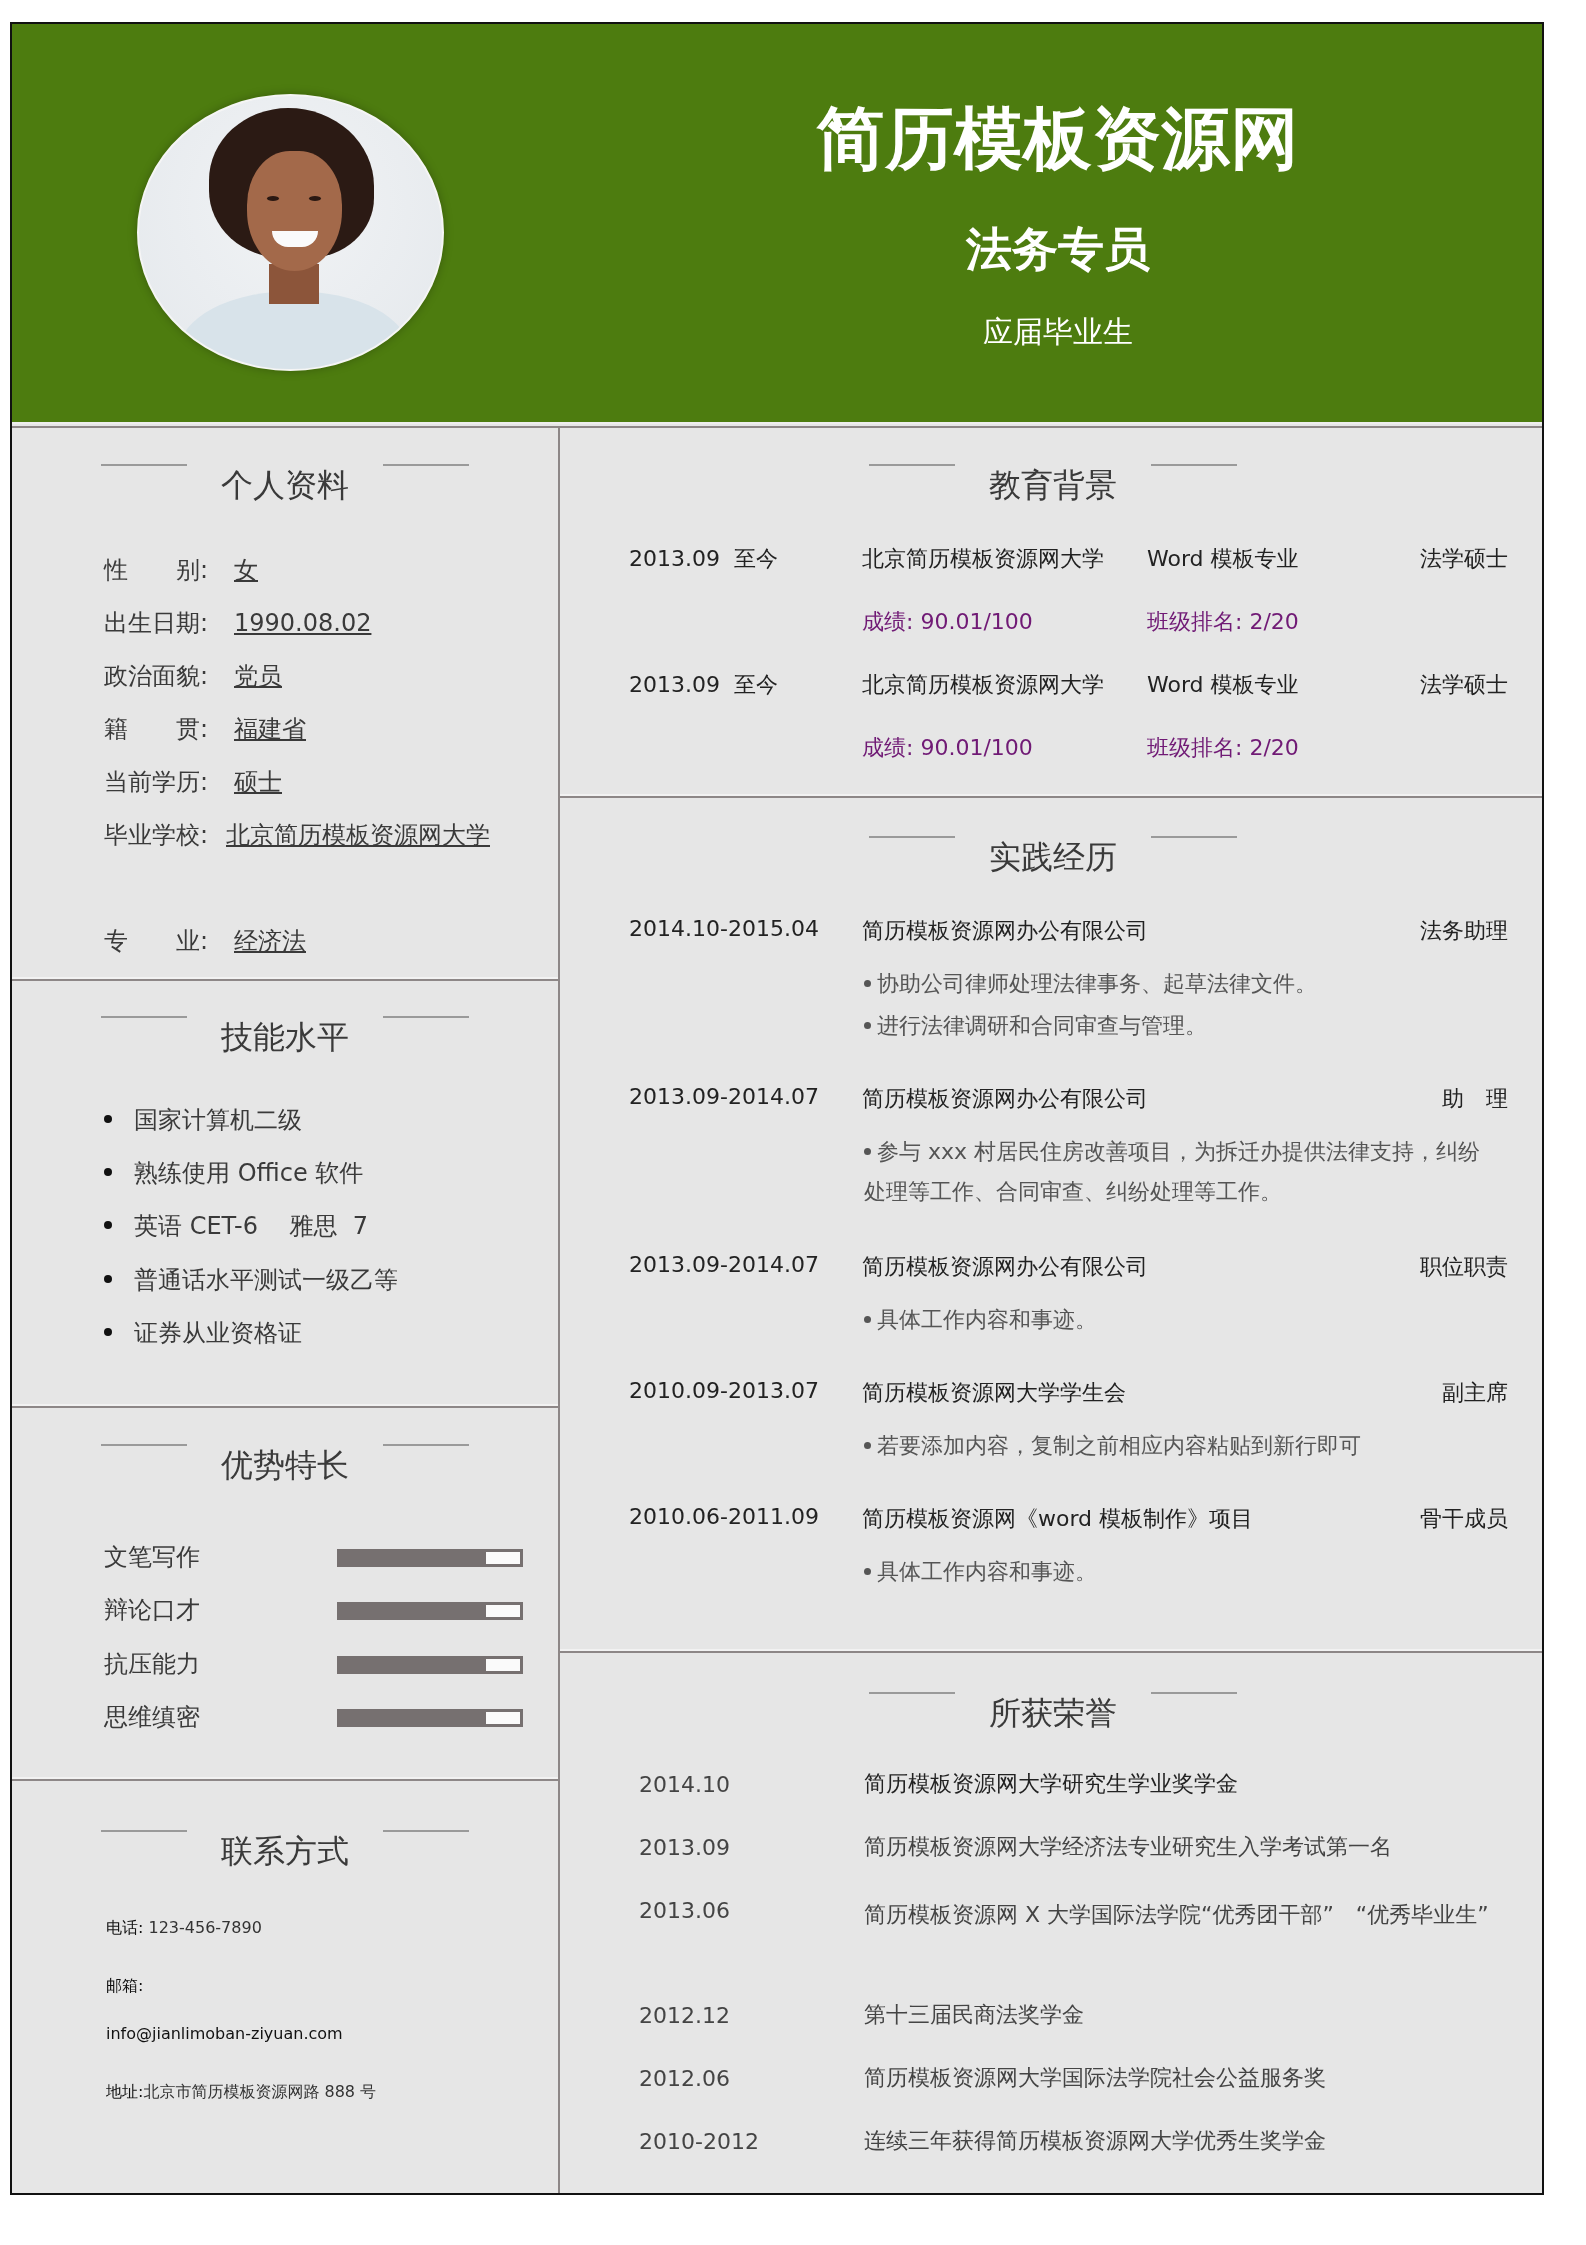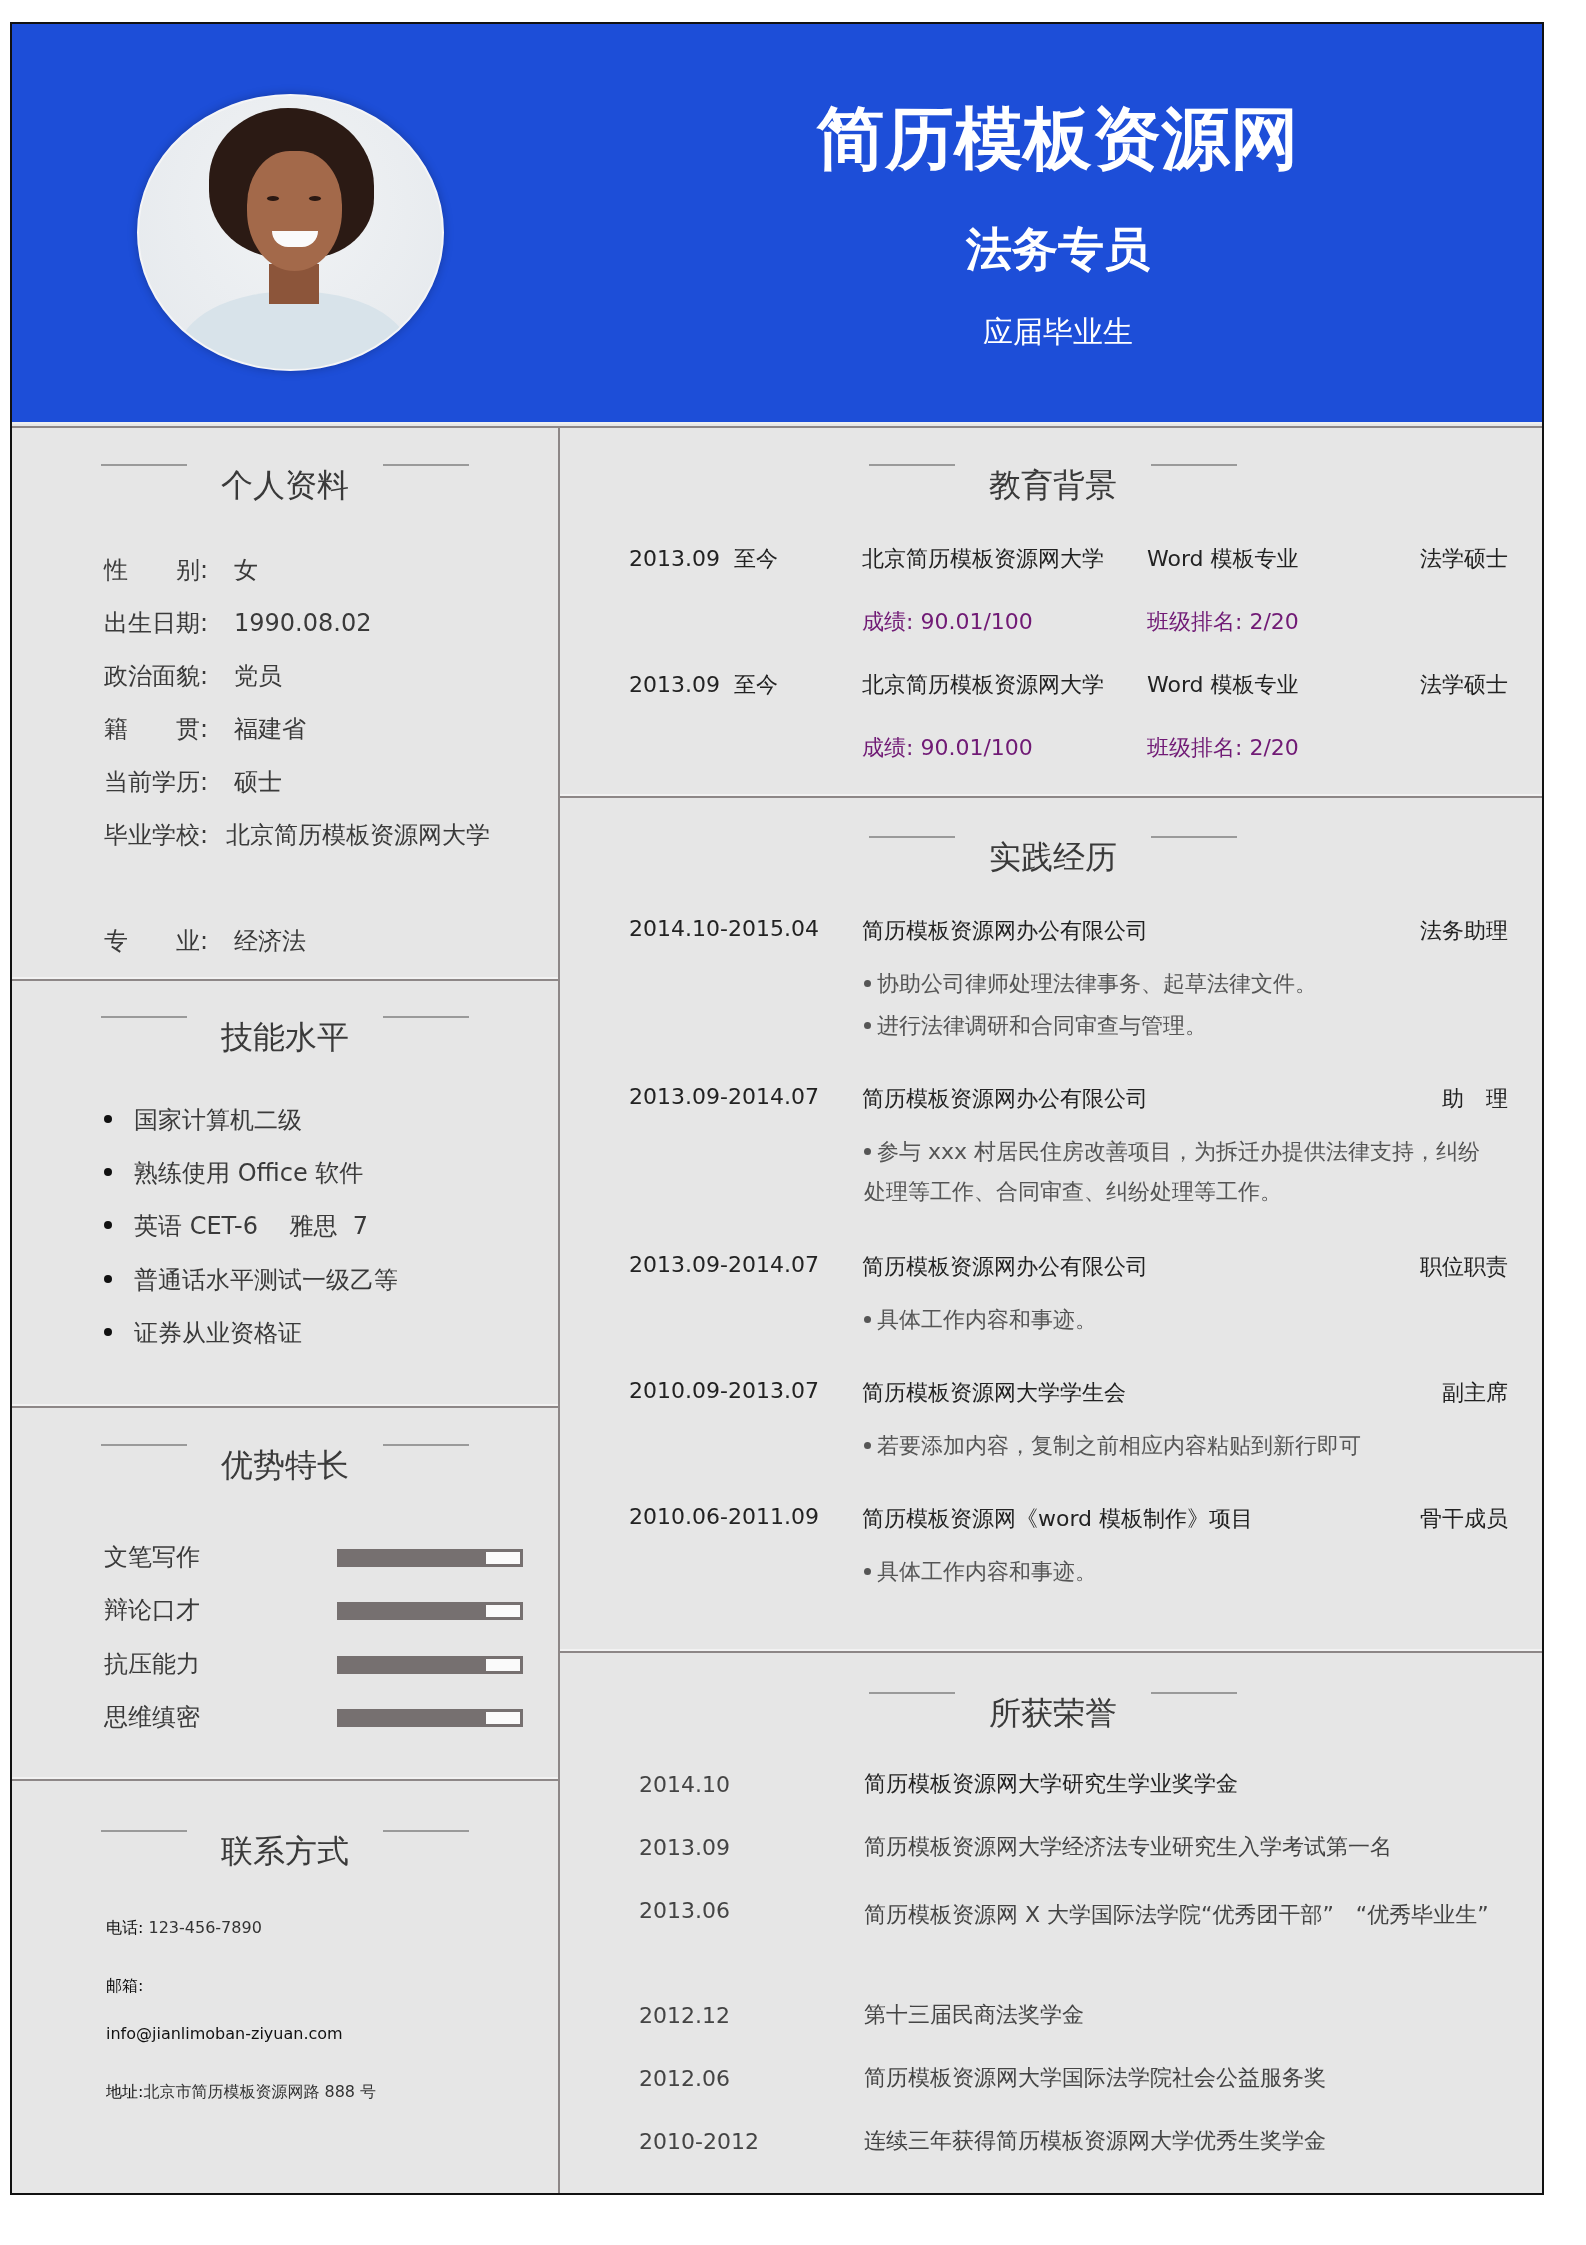--- a/index.html
+++ b/index.html
@@ -1,38 +1,38 @@
 <!DOCTYPE html>
 <html><head>
 <meta charset="utf-8">
 <style>
   html, body { margin: 0; padding: 0; background: #ffffff; }
   body { width: 1586px; height: 2245px; position: relative; font-family: "DejaVu Sans", "Liberation Sans", sans-serif; color: #333; }
   .page { position: absolute; left: 10px; top: 22px; width: 1534px; height: 2173px; border: 2px solid #111; box-sizing: border-box; background: #e6e6e6; overflow: hidden; }
-  .header { position: absolute; left: 0; top: 0; width: 100%; height: 398px; background: #1d4ed8; }
+  .header { position: absolute; left: 0; top: 0; width: 100%; height: 398px; background: #4d7c0f; }
   .header-rule { position: absolute; left: 0; top: 398px; width: 100%; height: 6px; border-top: 2px solid #eee; border-bottom: 2px solid #8d8787; box-sizing: border-box; background: #e6e6e6; }
   .photo { position: absolute; left: 125px; top: 70px; width: 303px; height: 273px; border-radius: 50%; border: 2px solid #f5f5f5; box-shadow: 0 0 10px rgba(0,0,0,0.25); overflow: hidden; background: radial-gradient(ellipse at 50% 40%, #f1f3f5 0%, #e4e8ec 100%); }
   .photo .hair { position: absolute; left: 70px; top: 12px; width: 165px; height: 150px; border-radius: 48% 52% 40% 45%; background: #2b1a14; }
   .photo .face { position: absolute; left: 108px; top: 55px; width: 95px; height: 120px; border-radius: 45% 45% 50% 50%; background: #a3694a; }
   .photo .smile { position: absolute; left: 133px; top: 135px; width: 46px; height: 16px; border-radius: 0 0 24px 24px; background: #fafafa; }
   .photo .eye { position: absolute; top: 100px; width: 12px; height: 5px; border-radius: 50%; background: #2a1812; }
   .photo .neck { position: absolute; left: 130px; top: 168px; width: 50px; height: 40px; background: #8c553a; }
   .photo .shirt { position: absolute; left: 40px; top: 195px; width: 230px; height: 120px; border-radius: 50% 50% 0 0; background: #d8e3ea; }
   .title { position: absolute; left: 558px; width: 976px; text-align: center; color: #ffffff; }
   .title.name { top: 70px; font-size: 68px; font-weight: bold; letter-spacing: 1px; }
   .title.job { top: 195px; font-size: 46px; font-weight: bold; }
   .title.status { top: 288px; font-size: 30px; }
   .col-divider { position: absolute; left: 546px; top: 404px; width: 2px; height: 1769px; background: #8d8787; }
   .hline { position: absolute; height: 2px; background: #8d8787; border-top: 2px solid #f2f2f2; }
   .sec-title { position: absolute; display: flex; align-items: flex-start; justify-content: center; font-size: 32px; color: #3a3a3a; }
   .sec-title .dash { display: inline-block; width: 86px; height: 2px; background: #9a9a9a; }
   .sec-title .txt { margin: 0 34px; }
   .left-sec-title { left: 0; width: 546px; }
   .right-sec-title { left: 548px; width: 986px; }
-  .info-row { position: absolute; left: 92px; font-size: 24px; color: #3a3a3a; line-height: 53px; }
+  .info-row { position: absolute; left: 92px; font-size: 24px; color: #3a3a3a; line-height: 53px; text-decoration: underline; }
   .info-row .lbl { display: inline-block; width: 130px; }
   .skill-item { position: absolute; left: 92px; font-size: 24px; color: #3a3a3a; }
   .skill-item .dot { display: inline-block; width: 8px; height: 8px; border-radius: 50%; background: #111; margin-right: 22px; vertical-align: middle; position: relative; top: -2px; }
   .adv-row { position: absolute; left: 92px; font-size: 24px; color: #3a3a3a; }
   .bar { position: absolute; left: 233px; width: 180px; height: 12px; border: 3px solid #767070; box-sizing: content-box; background: #fafafa; }
   .bar .fill { height: 100%; background: #767070; }
   .contact-row { position: absolute; left: 94px; font-size: 16px; color: #333; line-height: 48px; width: 420px; }
   .contact-row .lbl { color: #111; }
   .r-text { position: absolute; font-size: 22px; color: #222; white-space: nowrap; }
   .r-grey { color: #701a75; }

